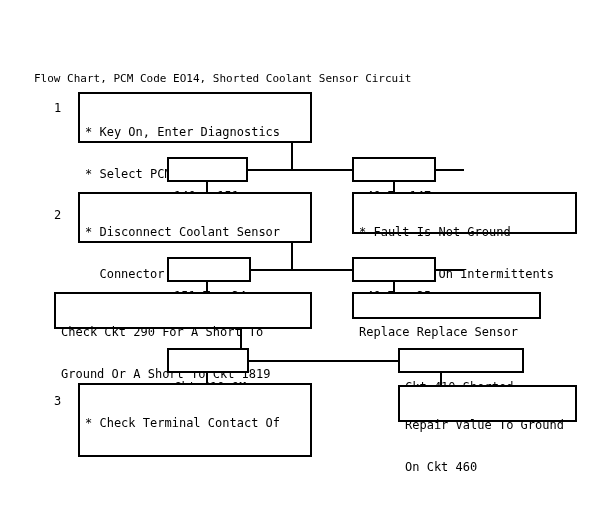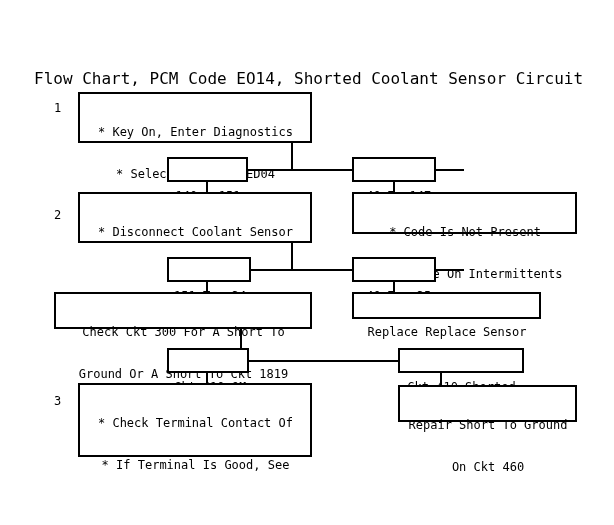--- a/index.html
+++ b/index.html
@@ -11,42 +11,41 @@
     position: relative;
     width: 614px;
     height: 525px;
     background: #ffffff;
     font-family: "DejaVu Sans Mono", "Liberation Mono", monospace;
     color: #000000;
     overflow: hidden;
   }
   .title {
     position: absolute;
-    font-size: 16px;
+    font-size: 11px;
     line-height: 14px;
     white-space: pre;
     letter-spacing: 0px;
   }
   .step-num {
     position: absolute;
     font-size: 12px;
     line-height: 14px;
     white-space: pre;
   }
   .box {
     position: absolute;
     box-sizing: border-box;
     border: 2px solid #000000;
     background: #ffffff;
     font-size: 12px;
     line-height: 14px;
     white-space: pre;
     padding: 3px 4px 3px 5px;
     z-index: 2;
-    text-align: center;
   }
   .box .line {
     white-space: pre;
     display: block;
   }
   .box.small {
     padding: 2px 4px 2px 5px;
   }
   .b {
     font-weight: bold;
@@ -95,40 +94,40 @@
 
   <div class="step-num" style="left:54px; top:208px;">2</div>
 
   <div class="box" style="left:78px; top:192px; width:234px; height:51px;">
     <span class="line">* Disconnect Coolant Sensor</span>
     <span class="line">  Connector</span>
     <span class="line">* Note Data Value</span>
   </div>
 
   <div class="box" style="left:352px; top:192px; width:225px; height:42px;">
-    <span class="line">* Code Is Not Present</span>
+    <span class="line">* Fault Is Not Ground</span>
     <span class="line">* See Note On Intermittents</span>
   </div>
 
   <div class="conn vline" style="left:291px; top:243px; height:28px;"></div>
   <div class="conn hline" style="left:234px; top:269px; width:230px;"></div>
 
   <div class="box small" style="left:167px; top:257px; width:84px; height:25px;">
     <span class="line">151 To -34</span>
   </div>
 
   <div class="box small" style="left:352px; top:257px; width:84px; height:25px;">
     <span class="line">-40 To -35</span>
   </div>
 
   <div class="conn vline" style="left:206px; top:282px; height:10px;"></div>
   <div class="conn vline" style="left:393px; top:282px; height:10px;"></div>
 
   <div class="box" style="left:54px; top:292px; width:258px; height:37px;">
-    <span class="line">Check Ckt 300 For A Short To</span>
+    <span class="line">Check Ckt 290 For A Short To</span>
     <span class="line">Ground Or A Short To Ckt 1819</span>
   </div>
 
   <div class="box" style="left:352px; top:292px; width:189px; height:27px;">
     <span class="line">Replace Replace Sensor</span>
   </div>
 
   <div class="conn vline" style="left:240px; top:329px; height:31px;"></div>
   <div class="conn hline" style="left:248px; top:360px; width:152px;"></div>
 
@@ -140,22 +139,21 @@
     <span class="line"><span>Ckt 410 </span><span class="u">Shorted</span></span>
   </div>
 
   <div class="conn vline" style="left:206px; top:373px; height:10px;"></div>
   <div class="conn vline" style="left:440px; top:373px; height:12px;"></div>
 
   <div class="step-num" style="left:54px; top:394px;">3</div>
 
   <div class="box" style="left:78px; top:383px; width:234px; height:74px;">
     <span class="line">* Check Terminal Contact Of</span>
-    <span class="line">* If Terminal Is Good, See</span>
     
   </div>
 
   <div class="box" style="left:398px; top:385px; width:179px; height:37px;">
-    <span class="line">Repair Short To Ground</span>
+    <span class="line">Repair Value To Ground</span>
     <span class="line">On Ckt 460</span>
   </div>
 
 </div>
 
 </body></html>

